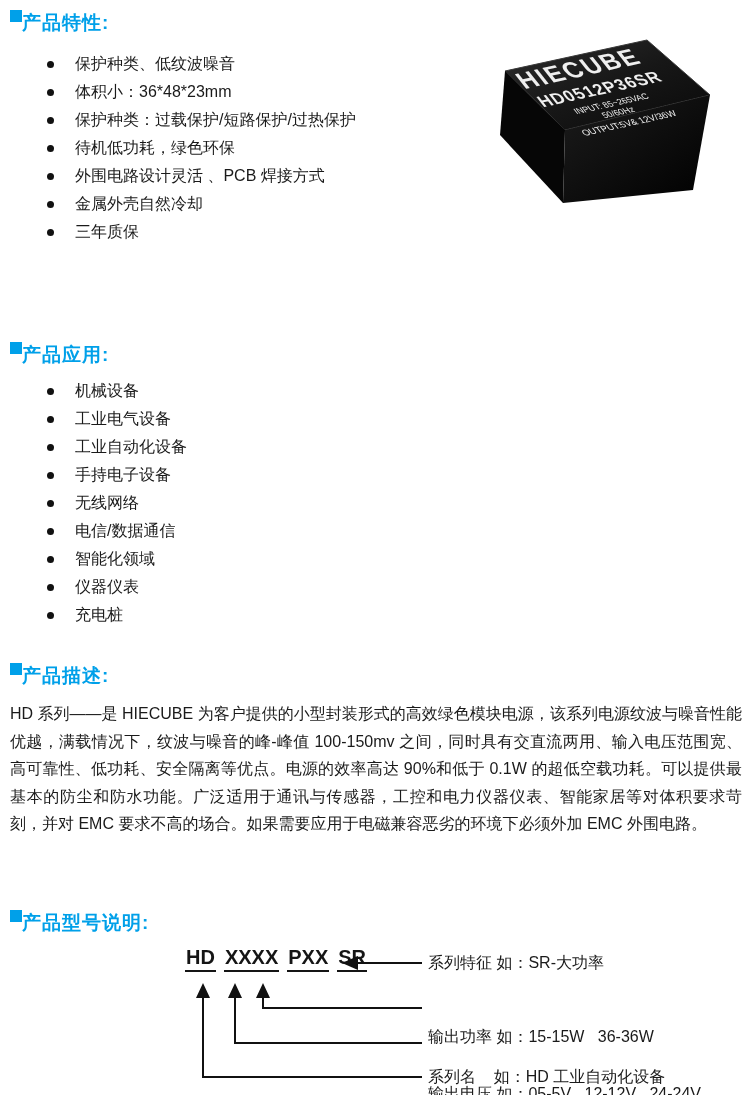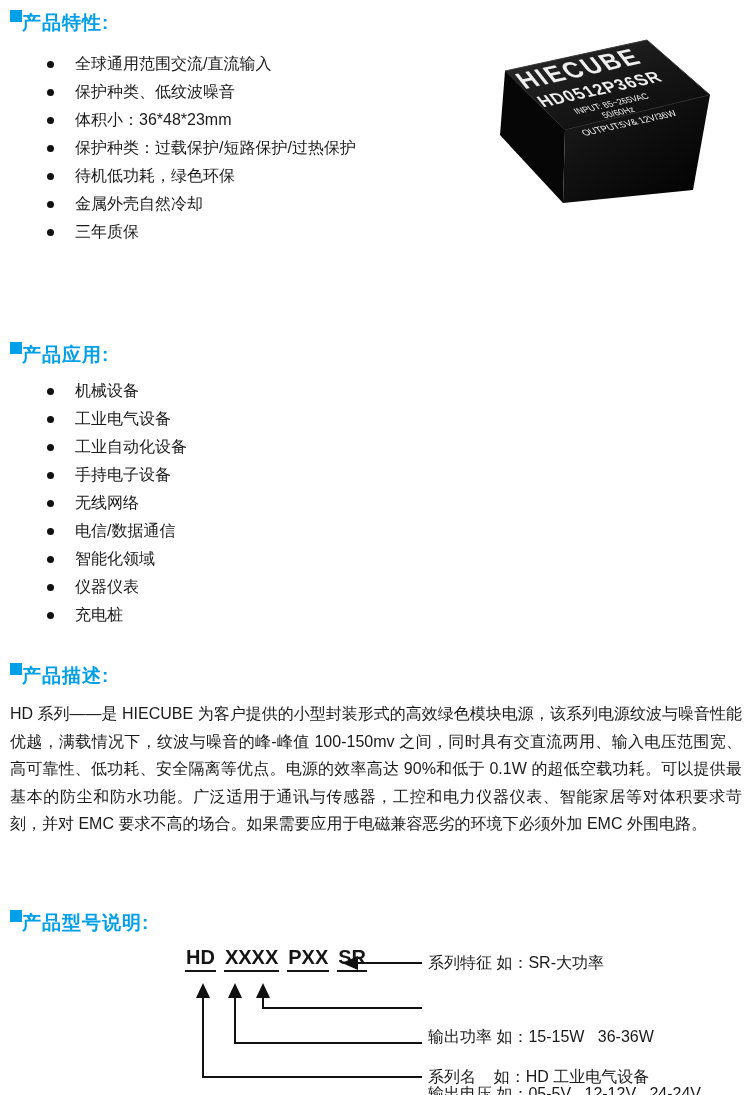--- a/index.html
+++ b/index.html
@@ -112,37 +112,37 @@
 
 <div class="page">
 
   <div class="sec-head" style="top:10px">
     <span class="sq"></span>
     <h2>产品特性:</h2>
   </div>
   <ul class="blist" style="top:50px">
     <li>
         <span class="dot"></span>
-        <span class="txt">全球通用范围交流/直流输入</span>
-      </li>
-    <li>
-        <span class="dot"></span>
         <span class="txt">保护种类、低纹波噪音</span>
       </li>
     <li>
         <span class="dot"></span>
         <span class="txt">体积小：36*48*23mm</span>
       </li>
     <li>
         <span class="dot"></span>
         <span class="txt">保护种类：过载保护/短路保护/过热保护</span>
       </li>
     <li>
         <span class="dot"></span>
         <span class="txt">待机低功耗，绿色环保</span>
+      </li>
+    <li>
+        <span class="dot"></span>
+        <span class="txt">外围电路设计灵活 、PCB 焊接方式</span>
       </li>
     <li>
         <span class="dot"></span>
         <span class="txt">金属外壳自然冷却</span>
       </li>
     <li>
         <span class="dot"></span>
         <span class="txt">三年质保</span>
       </li>
   </ul>
@@ -247,15 +247,15 @@
     <polygon points="45,28 38,43 52,43" fill="#111"></polygon>
     <polyline points="45,41 45,88 232,88" fill="none" stroke="#111" stroke-width="2"></polyline>
 
     <polygon points="13,28 6,43 20,43" fill="#111"></polygon>
     <polyline points="13,41 13,122 232,122" fill="none" stroke="#111" stroke-width="2"></polyline>
   </svg>
 
   <div class="legend-label" style="top:952px">系列特征 如：SR-大功率</div>
   <div class="legend-label" style="top:1026px">输出功率 如：15-15W   36-36W</div>
   <div class="legend-label" style="top:1083px">输出电压 如：05-5V   12-12V   24-24V</div>
-  <div class="legend-label" style="top:1066px">系列名    如：HD 工业电气设备</div>
+  <div class="legend-label" style="top:1066px">系列名    如：HD 工业自动化设备</div>
 
 </div>
 
 </body></html>

